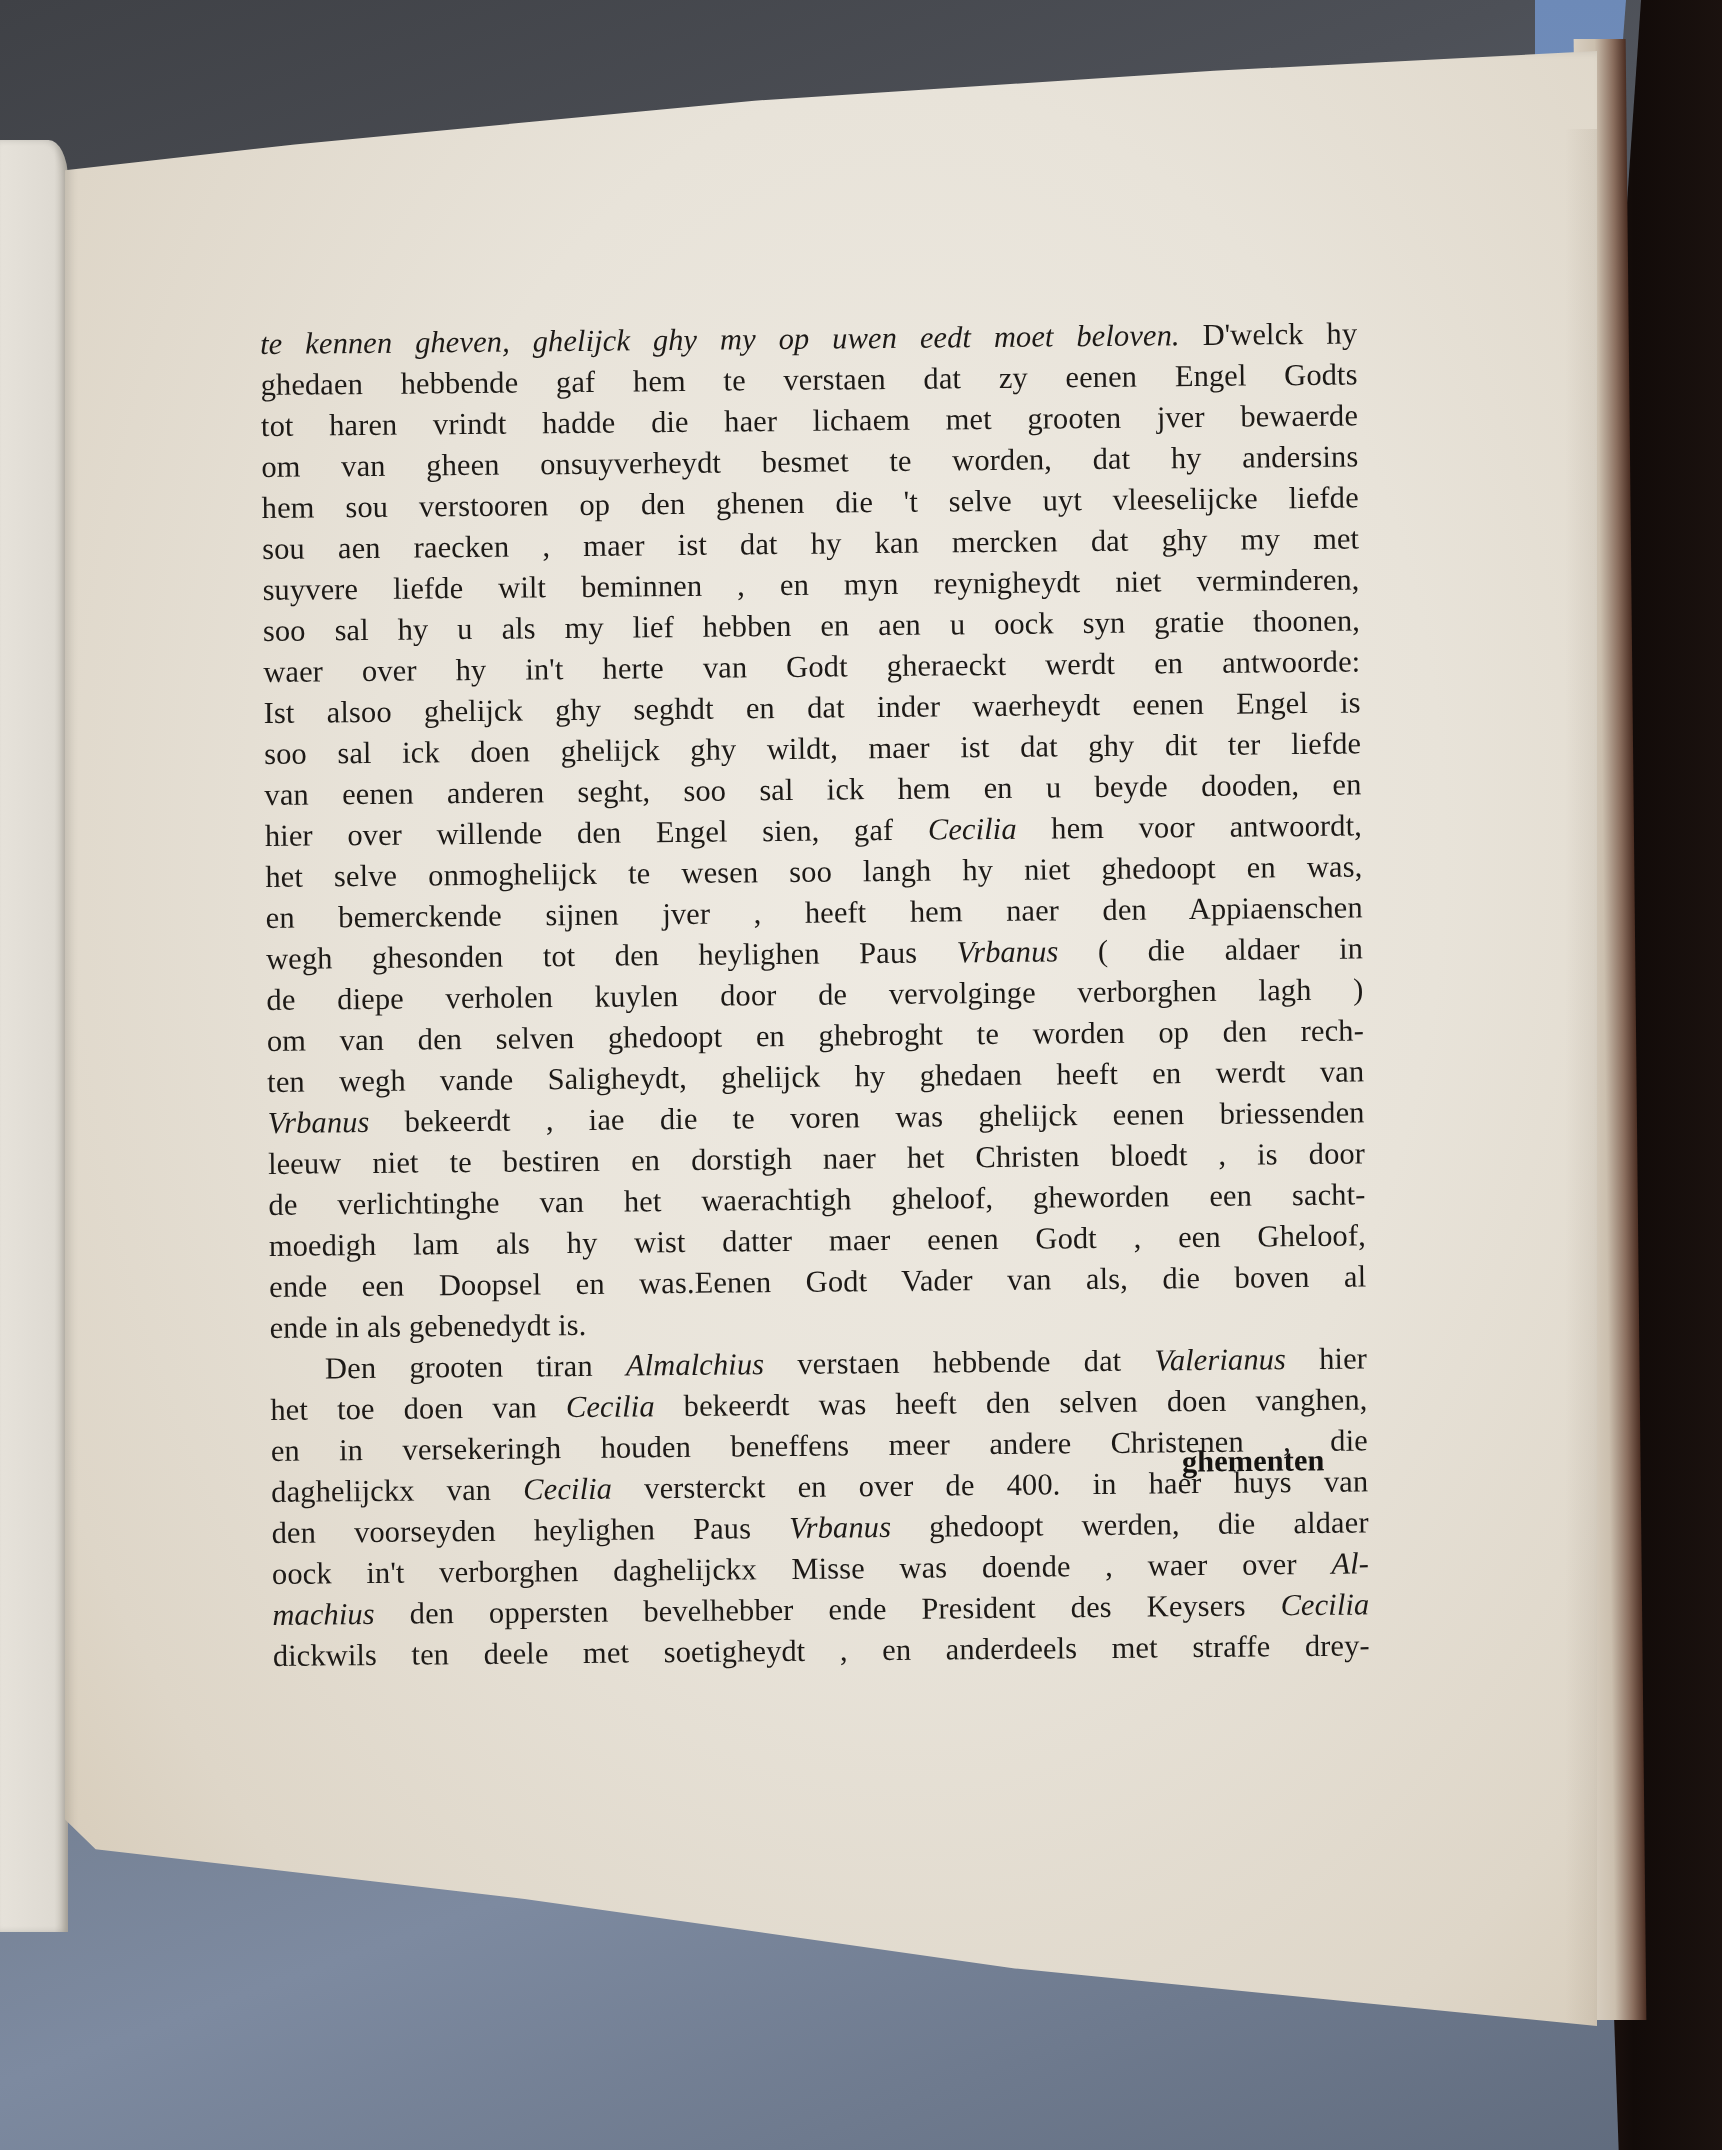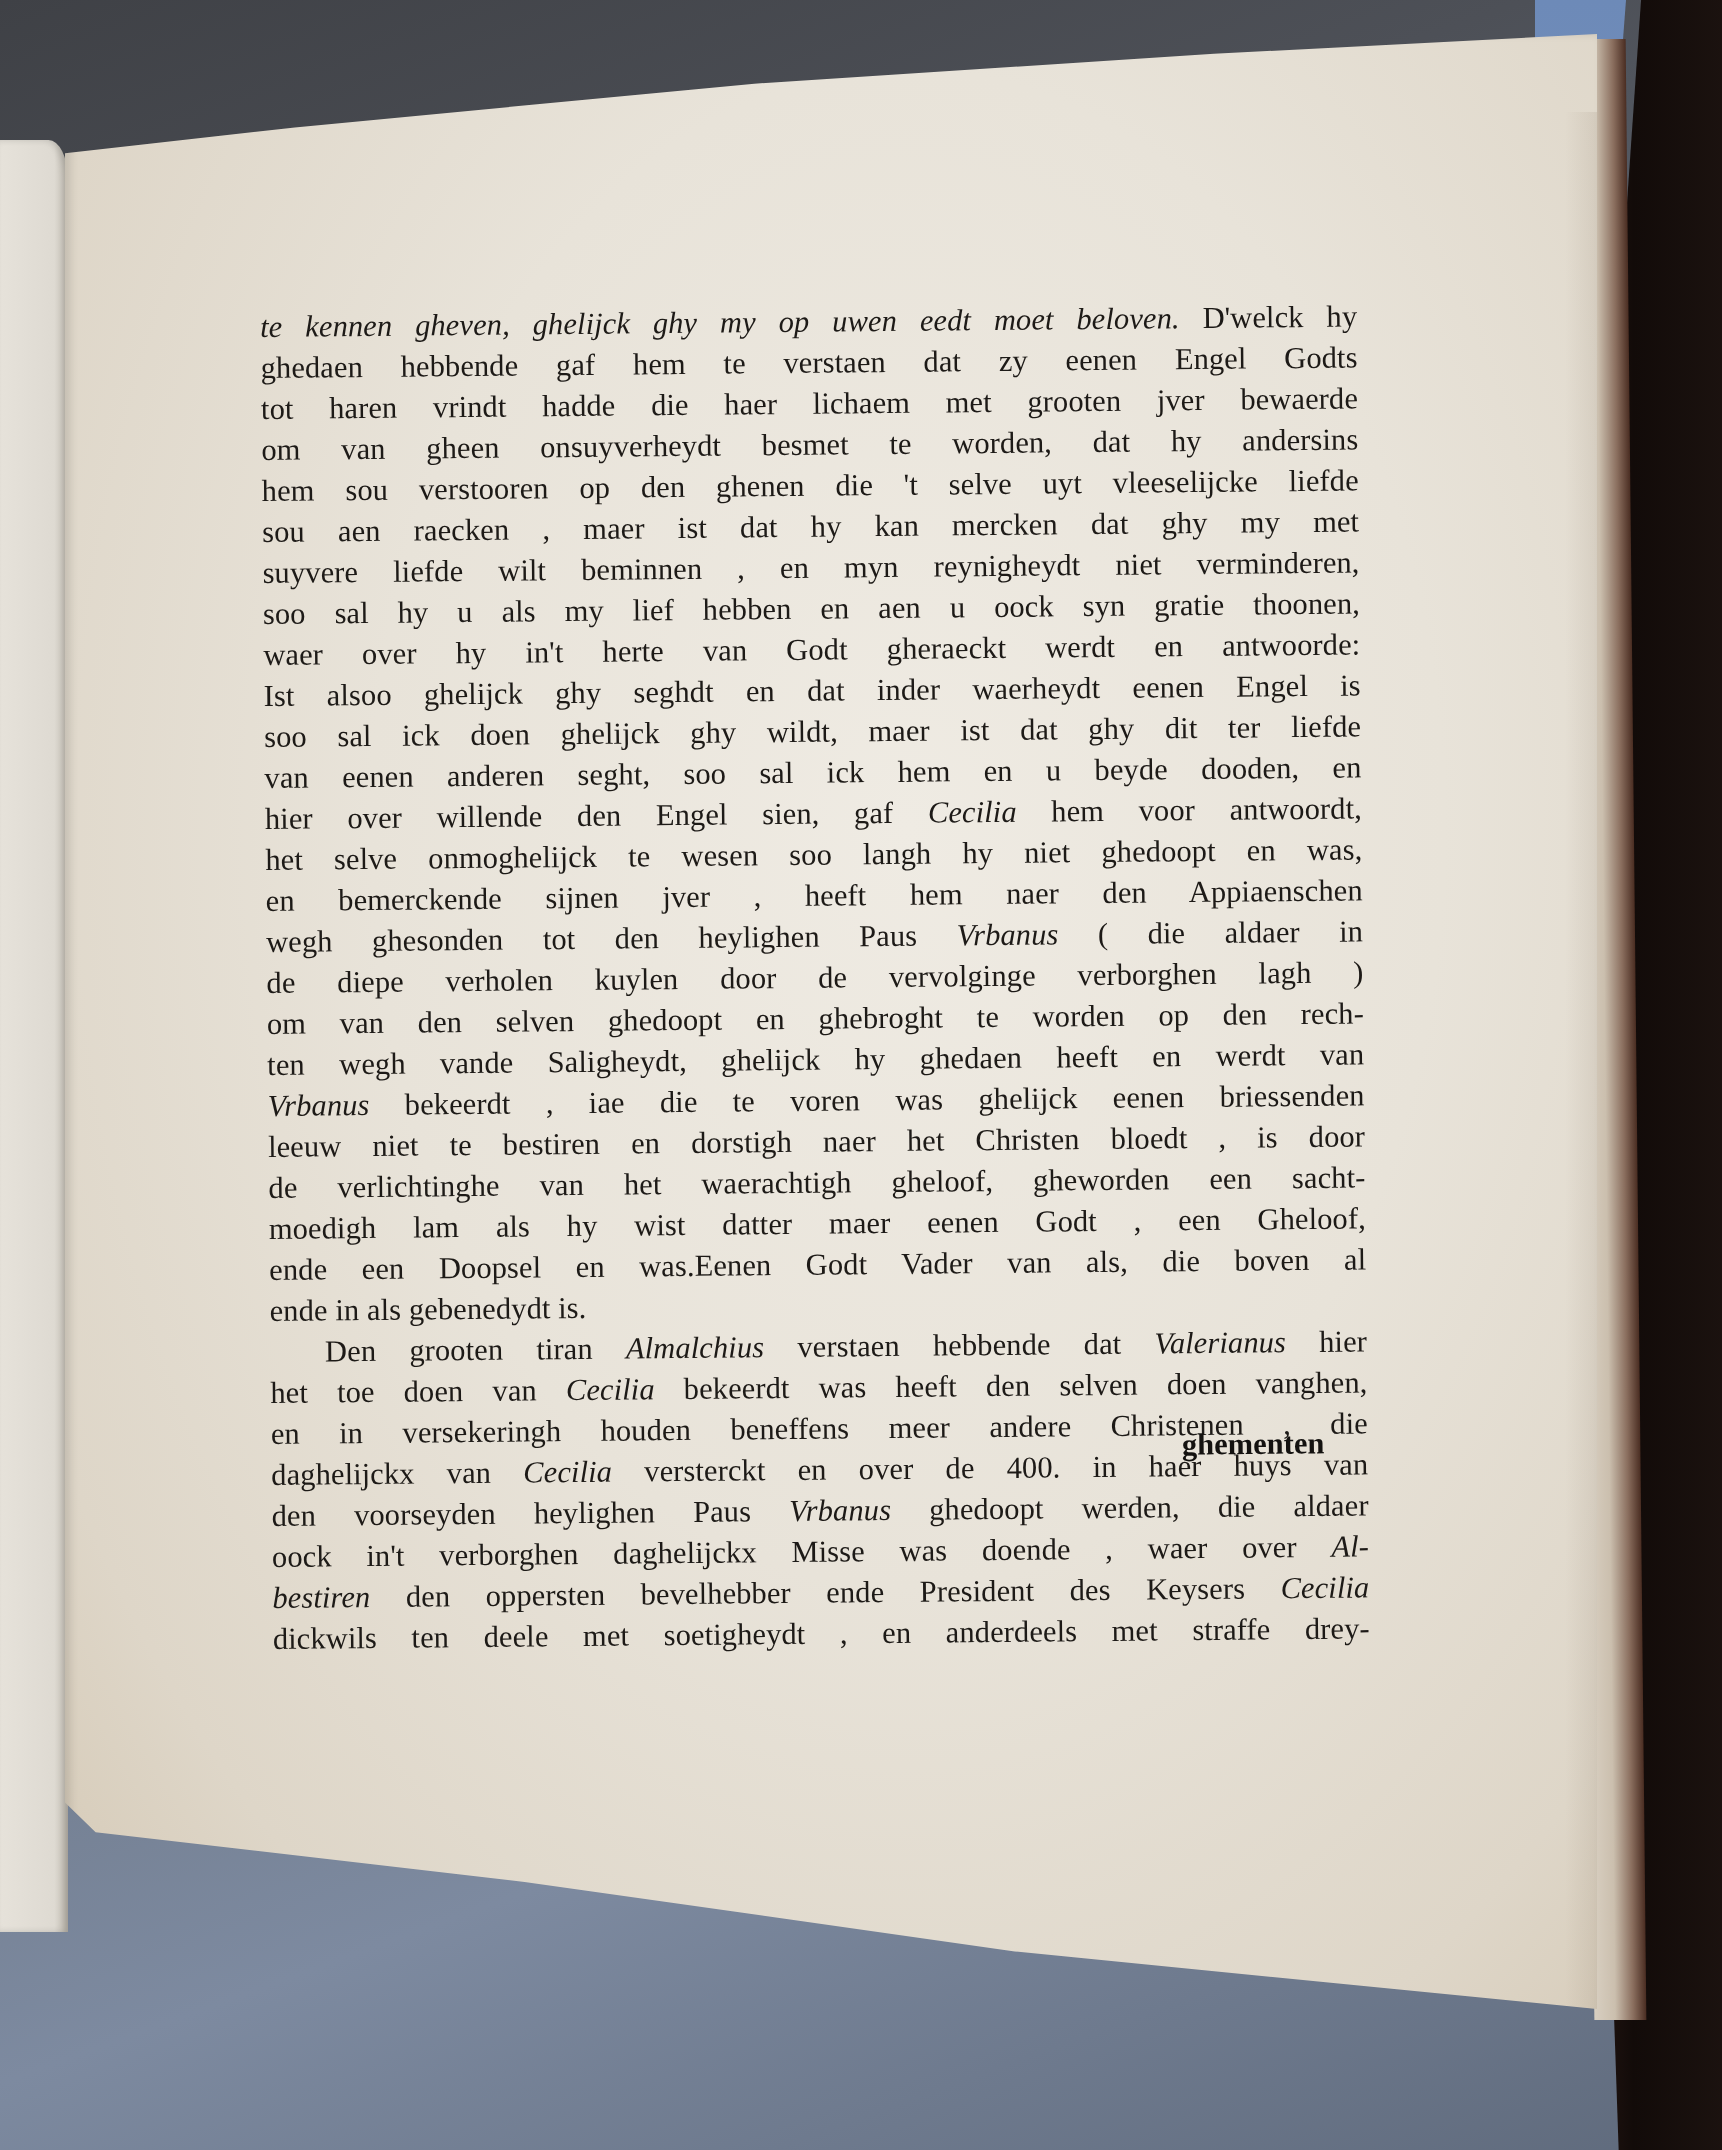--- a/index.html
+++ b/index.html
@@ -28,21 +28,21 @@
       background: linear-gradient(90deg, #e6e2da 0%, #dedad2 80%, #bdb8ae 100%);
       border-top-right-radius: 19.5px 39px;
       box-shadow: inset -3.9px 0 6.5px rgba(0,0,0,0.15);
     }
     .page-stack {
       position: absolute; left: 1584px; top: 39px; width: 52px; height: 1981px;
       background: linear-gradient(90deg, #d8cfc1 0%, #cbbfae 40%, #8a6e5e 75%, #4a2d22 100%);
       transform: skewX(0.6deg);
     }
     .page {
-      position: absolute; left: 65px; top: 34px; width: 1532px; height: 1987px;
+      position: absolute; left: 65px; top: 51px; width: 1532px; height: 1987px;
       background:
         radial-gradient(ellipse at 55% 40%, #efebe3 0%, #e8e3d9 45%, #ded6c8 80%, #d4c8b4 100%);
       clip-path: polygon(0 6%, 15% 4.7%, 45% 2.5%, 75% 1%, 100% 0, 100% 99.4%, 62% 96.5%, 30% 93%, 2% 90.5%, 0 89%);
       box-shadow: inset 5.2px 0 9px rgba(0,0,0,0.12);
     }
     .text-block {
       position: absolute; left: 195px; top: 273px; width: 1097px;
       transform: rotate(-0.55deg); transform-origin: 0 0;
       color: #1d1a17;
     }
@@ -101,18 +101,18 @@
       <div class="line"><span>de verlichtinghe van het waerachtigh gheloof, gheworden een sacht-</span></div>
       <div class="line"><span>moedigh lam als hy wist datter maer eenen Godt , een Gheloof,</span></div>
       <div class="line"><span>ende een Doopsel en was.Eenen Godt Vader van als, die boven al</span></div>
       <div class="line last"><span>ende in als gebenedydt is.</span></div>
       <div class="line indent"><span>Den grooten tiran </span><span class="it">Almalchius</span><span> verstaen hebbende dat </span><span class="it">Valerianus</span><span> hier</span></div>
       <div class="line"><span>het toe doen van </span><span class="it">Cecilia</span><span> bekeerdt was heeft den selven doen vanghen,</span></div>
       <div class="line"><span>en in versekeringh houden beneffens meer andere Christenen , die</span></div>
       <div class="line"><span>daghelijckx van </span><span class="it">Cecilia</span><span> versterckt en over de 400. in haer huys van</span></div>
       <div class="line"><span>den voorseyden heylighen Paus </span><span class="it">Vrbanus</span><span> ghedoopt werden, die aldaer</span></div>
       <div class="line"><span>oock in't verborghen daghelijckx Misse was doende , waer over </span><span class="it">Al-</span></div>
-      <div class="line"><span class="it">bestiren</span><span> den oppersten bevelhebber ende President des Keysers </span><span class="it">Cecilia</span></div>
+      <div class="line"><span class="it">machius</span><span> den oppersten bevelhebber ende President des Keysers </span><span class="it">Cecilia</span></div>
       <div class="line"><span>dickwils ten deele met soetigheydt , en anderdeels met straffe drey-</span></div>
     </div>
   <div class="catchword">ghementen</div>
 </div>
 
 
 </body></html>

